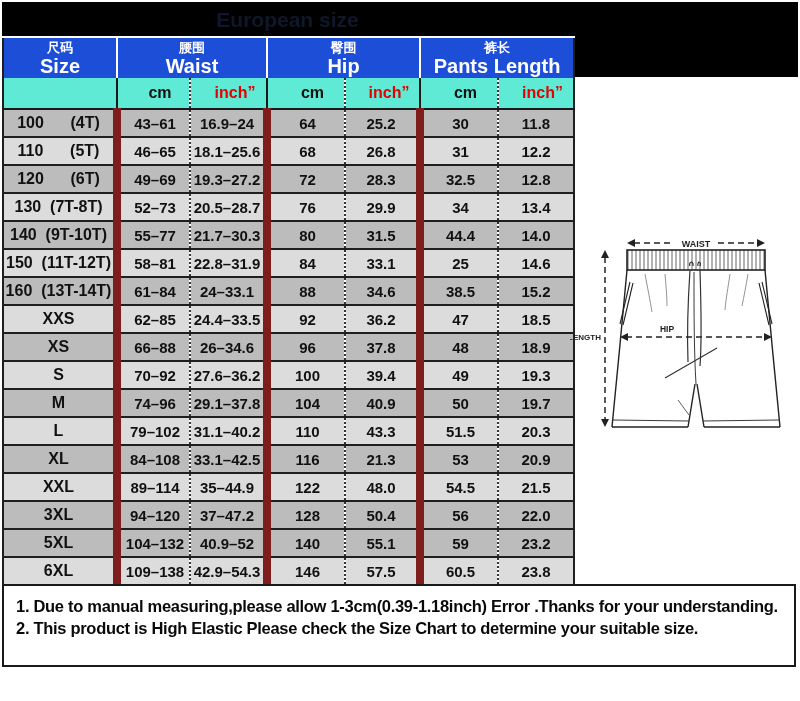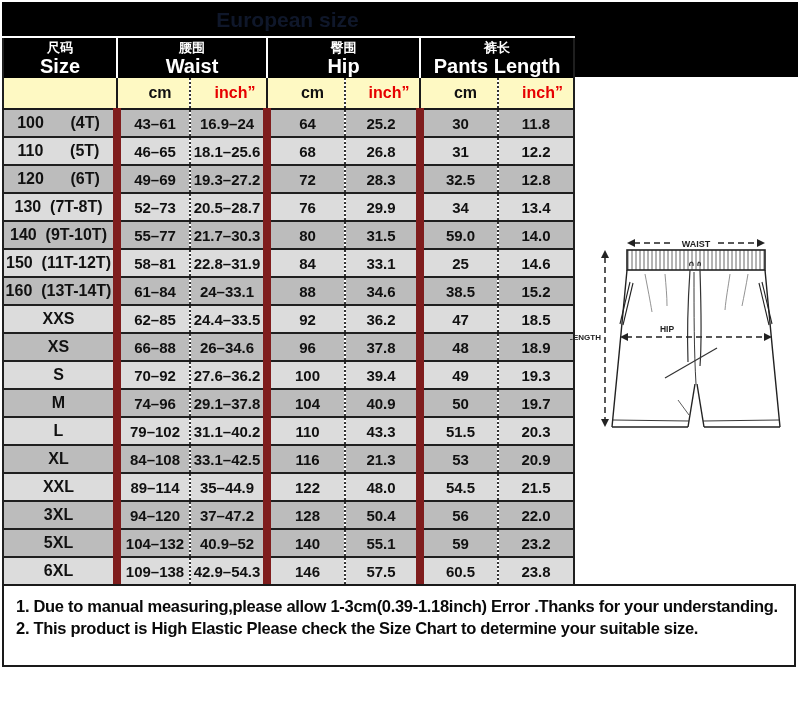--- a/index.html
+++ b/index.html
@@ -10,28 +10,28 @@
 
   .top-band { position:absolute; left:2px; top:2px; width:796px; height:75px; background:#000; }
   .title { position:absolute; left:2px; top:8px; width:571px; text-align:center;
            color:#0f172a; font-size:21px; font-weight:bold; letter-spacing:0px; }
 
   table.size-table { position:absolute; left:2px; top:36px; width:571px;
                      border-collapse:collapse; table-layout:fixed; }
   table.size-table td, table.size-table th { overflow:hidden; }
 
   
-  tr.group-row th { background:#000000; color:#fff; height:41px; vertical-align:middle;
+  tr.group-row th { background:#1d4ed8; color:#fff; height:41px; vertical-align:middle;
                     border-top:2px solid #fff; font-weight:bold; padding:0; }
   tr.group-row th + th { border-left:2px solid #fff; }
   .zh { display:block; font-size:13px; line-height:15px; font-weight:bold; }
   .en { display:block; font-size:20px; line-height:22px; font-weight:bold; }
 
   
-  tr.unit-row td { background:#fef9c3; height:31px; text-align:center; vertical-align:middle;
+  tr.unit-row td { background:#5eead4; height:31px; text-align:center; vertical-align:middle;
                    font-size:16px; font-weight:bold; color:#111;
                    border-bottom:2px solid #1a1a1a;padding-left:13px; }
   tr.unit-row td.sol { border-left:2px solid #1a1a1a; }
   tr.unit-row td.dot { border-left:2px dotted #333; }
   tr.unit-row td.first { border-right:2px solid #1a1a1a; }
   td.red-text, tr.unit-row td.red-text { color:#e60000; }
 
   
   tr.data-row td { height:28px; text-align:center; vertical-align:middle;
                    font-size:15px; font-weight:bold; color:#111;
@@ -136,21 +136,21 @@
       <td class="dot red-text">29.9</td>
       <td class="sol">34</td>
       <td class="dot red-text">13.4</td>
     </tr>
         <tr class="data-row odd">
       <td class="cell-size">140  (9T-10T)</td>
       <td class="sol">55–77</td>
       <td class="dot red-text">21.7–30.3</td>
       <td class="sol">80</td>
       <td class="dot red-text">31.5</td>
-      <td class="sol">59.0</td>
+      <td class="sol">44.4</td>
       <td class="dot red-text">14.0</td>
     </tr>
         <tr class="data-row even">
       <td class="cell-size">150  (11T-12T)</td>
       <td class="sol">58–81</td>
       <td class="dot red-text">22.8–31.9</td>
       <td class="sol">84</td>
       <td class="dot red-text">33.1</td>
       <td class="sol">25</td>
       <td class="dot red-text">14.6</td>

